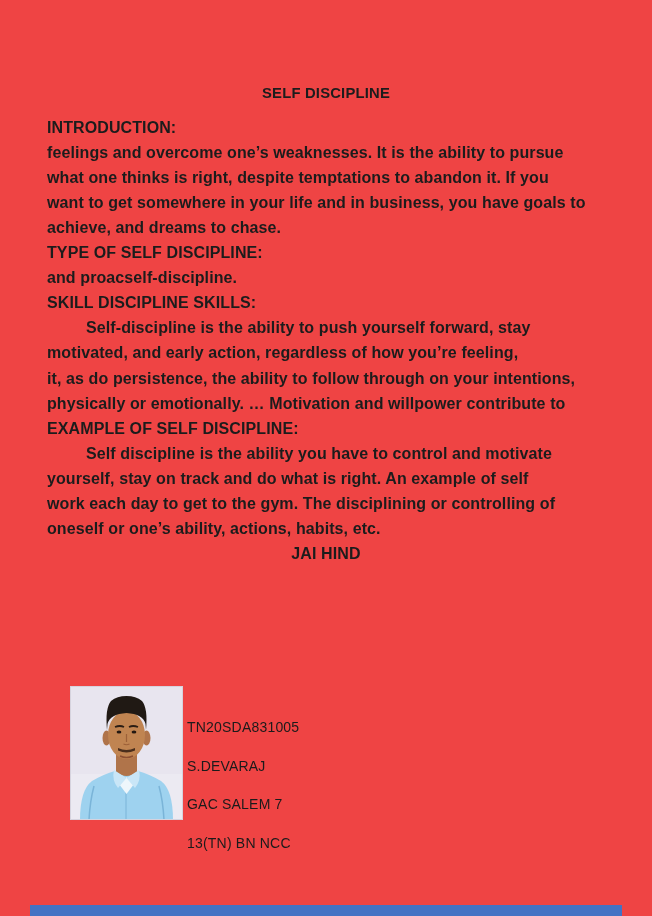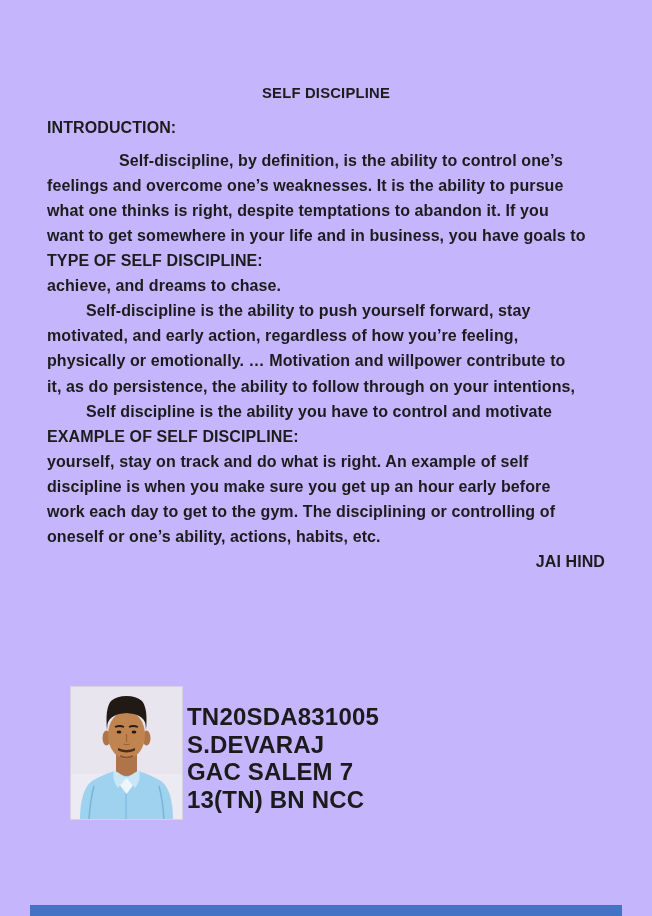--- a/index.html
+++ b/index.html
@@ -1,56 +1,56 @@
 <!DOCTYPE html>
 <html><head>
 <meta charset="utf-8">
 <style>
   html,body{margin:0;padding:0;background:#ffffff;}
   .page{
-    position:relative;width:652px;height:916px;background:#c4b5fd;overflow:hidden;
+    position:relative;width:652px;height:916px;background:#ef4444;overflow:hidden;
     font-family:"Liberation Sans",sans-serif;color:#1c1c1c;
   }
   .doc{position:absolute;left:47px;top:81px;width:558px;}
   .doc-title{font-weight:700;font-size:14.8px;line-height:25.1px;text-align:center;letter-spacing:.2px;}
   .doc-body{margin-top:8.5px;}
   .docline{font-weight:700;font-size:16px;line-height:25.1px;white-space:nowrap;letter-spacing:.1px;}
   .indent-xl{text-indent:72px;}
   .indent-md{text-indent:39px;}
   .gap-above{margin-top:8px;}
-  .centered{text-align:right;white-space:normal;}
+  .centered{text-align:center;white-space:normal;}
   .photo{position:absolute;left:70px;top:686px;width:113px;height:134px;}
   .cadet-id{position:absolute;left:187px;top:703px;}
-  .id-line{font-weight:700;font-size:24px;line-height:27.7px;letter-spacing:.2px;color:#1b1b1b;white-space:nowrap;}
+  .id-line{font-weight:400;font-size:14px;line-height:27.7px;letter-spacing:.2px;color:#1b1b1b;white-space:nowrap;margin-top:11px;}
   .footer-bar{position:absolute;left:30px;top:905px;width:592px;height:11px;}
 </style>
 </head>
 <body>
 
 <div class="page">
 
   <div class="doc">
     <div class="doc-title">SELF DISCIPLINE</div>
     <div class="doc-body">
 
     <div class="docline heading">INTRODUCTION:</div>
-        <div class="docline gap-above indent-xl">Self-discipline, by definition, is the ability to control one’s</div>
         <div class="docline">feelings and overcome one’s weaknesses. It is the ability to pursue</div>
         <div class="docline">what one thinks is right, despite temptations to abandon it. If you</div>
         <div class="docline">want to get somewhere in your life and in business, you have goals to</div>
+        <div class="docline">achieve, and dreams to chase.</div>
         <div class="docline heading">TYPE OF SELF DISCIPLINE:</div>
-        <div class="docline">achieve, and dreams to chase.</div>
+        <div class="docline">and proacself-discipline.</div>
+        <div class="docline heading">SKILL DISCIPLINE SKILLS:</div>
         <div class="docline indent-md">Self-discipline is the ability to push yourself forward, stay</div>
         <div class="docline">motivated, and early action, regardless of how you’re feeling,</div>
+        <div class="docline">it, as do persistence, the ability to follow through on your intentions,</div>
         <div class="docline">physically or emotionally. … Motivation and willpower contribute to</div>
-        <div class="docline">it, as do persistence, the ability to follow through on your intentions,</div>
+        <div class="docline heading">EXAMPLE OF SELF DISCIPLINE:</div>
         <div class="docline indent-md">Self discipline is the ability you have to control and motivate</div>
-        <div class="docline heading">EXAMPLE OF SELF DISCIPLINE:</div>
         <div class="docline">yourself, stay on track and do what is right. An example of self</div>
-        <div class="docline">discipline is when you make sure you get up an hour early before</div>
         <div class="docline">work each day to get to the gym. The disciplining or controlling of</div>
         <div class="docline">oneself or one’s ability, actions, habits, etc.</div>
         <div class="docline centered">JAI HIND</div>
       </div>
   </div>
 
   <svg class="photo" viewBox="0 0 113 134" xmlns="http://www.w3.org/2000/svg">
     <rect width="113" height="134" fill="#e8e5ef"></rect>
     <rect y="88" width="113" height="46" fill="#eceaf2"></rect>
 

